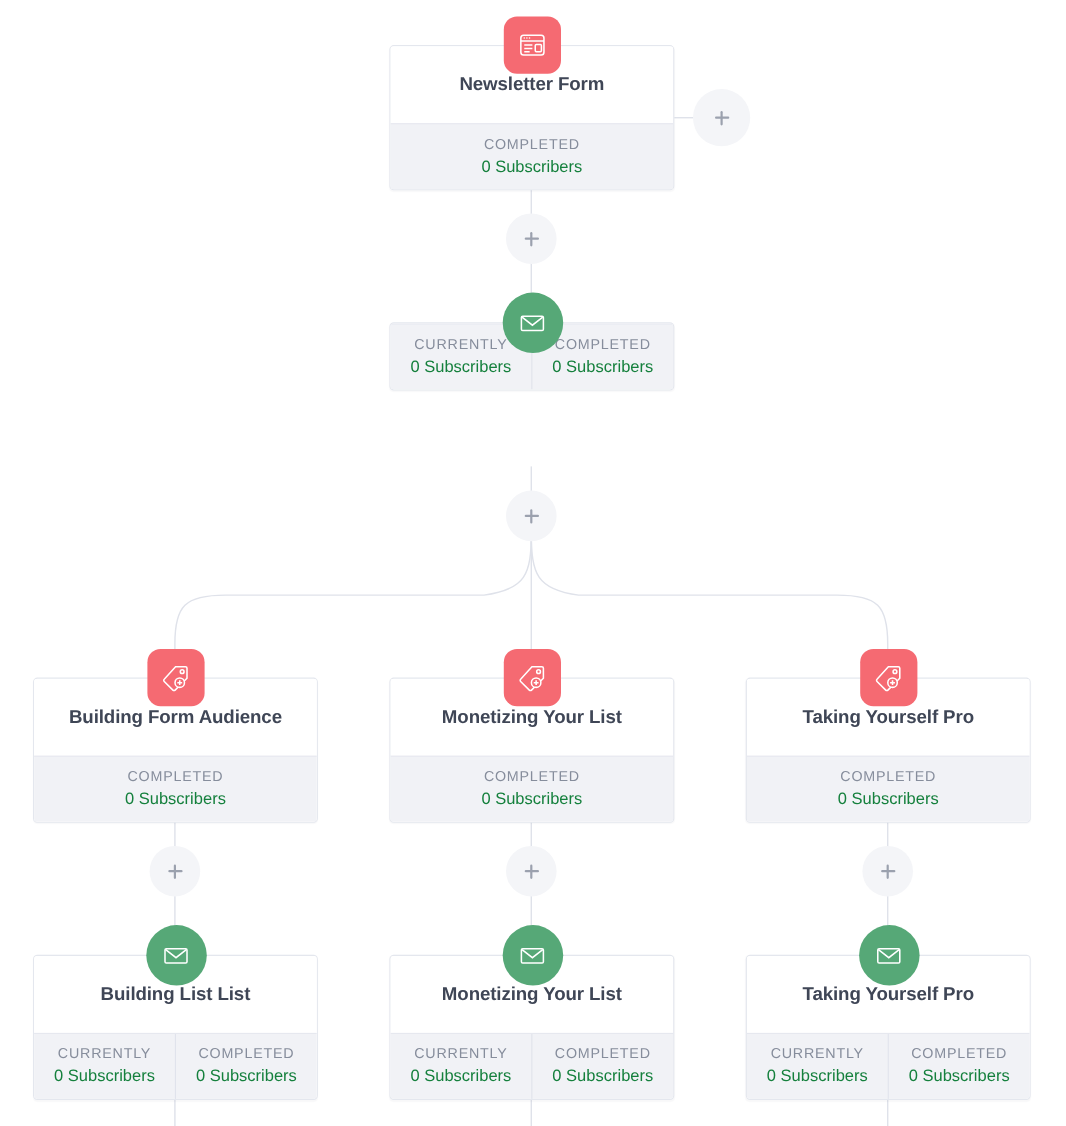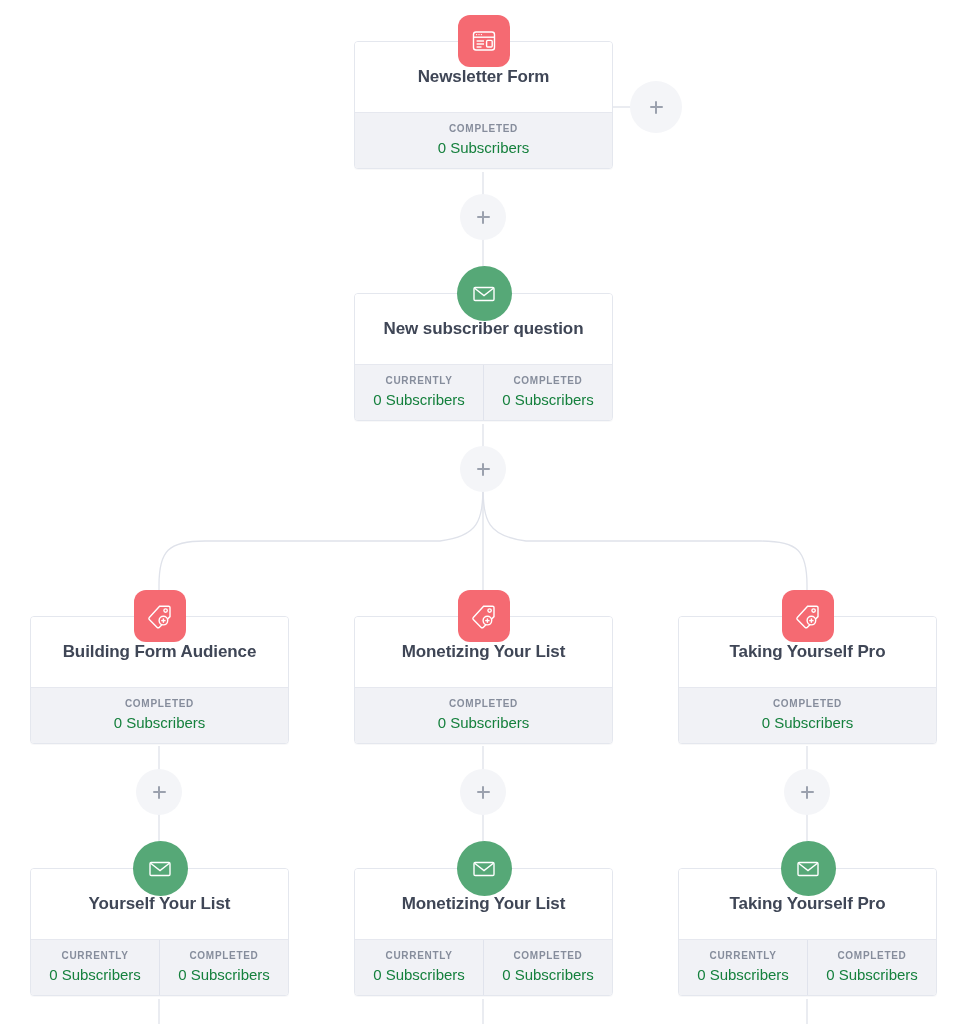--- a/index.html
+++ b/index.html
@@ -73,22 +73,22 @@
   .stat {
     flex: 1 1 0;
     text-align: center;
     padding: 10px 2px 12px 2px;
     box-sizing: border-box;
   }
   .stat + .stat {
     border-left: 1px solid #e0e3ec;
   }
   .stat-label {
-    font-size: 10px;
-    font-weight: 700;
+    font-size: 13px;
+    font-weight: 400;
     letter-spacing: 0.7px;
     color: #868d9c;
     text-transform: uppercase;
     display: block;
     margin-bottom: 5px;
   }
   .stat-value {
     font-size: 15px;
     color: #15803d;
     display: block;
@@ -234,23 +234,20 @@
   </div>
 
   <div class="node" style="left:354px; top:293px; width:259px;">
     <div class="badge circle" style="background:#56a877; left:50%; top:-27px; margin-left:-27px;">
       <svg width="26" height="26" viewBox="0 0 26 26" fill="none" stroke="#ffffff" stroke-width="1.4">
         <rect x="3" y="6.5" width="20" height="13" rx="1.2"></rect>
         <path d="M3.6 7.3 L13 14.6 L22.4 7.3"></path>
       </svg>
     </div>
     <div class="card">
-      <div class="card-head" style="height:70px;">
-        <span class="card-title">New subscriber question</span>
-      </div>
       <div class="card-foot">
         <div class="stat">
           <span class="stat-label">CURRENTLY</span>
           <span class="stat-value">0 Subscribers</span>
         </div>
         <div class="stat">
           <span class="stat-label">COMPLETED</span>
           <span class="stat-value">0 Subscribers</span>
         </div>
       </div>
@@ -346,21 +343,21 @@
 
   <div class="node" style="left:30px; top:868px; width:259px;">
     <div class="badge circle" style="background:#56a877; left:50%; top:-27px; margin-left:-27px;">
       <svg width="26" height="26" viewBox="0 0 26 26" fill="none" stroke="#ffffff" stroke-width="1.4">
         <rect x="3" y="6.5" width="20" height="13" rx="1.2"></rect>
         <path d="M3.6 7.3 L13 14.6 L22.4 7.3"></path>
       </svg>
     </div>
     <div class="card">
       <div class="card-head" style="height:70px;">
-        <span class="card-title">Yourself Your List</span>
+        <span class="card-title">Building List List</span>
       </div>
       <div class="card-foot">
         <div class="stat">
           <span class="stat-label">CURRENTLY</span>
           <span class="stat-value">0 Subscribers</span>
         </div>
         <div class="stat">
           <span class="stat-label">COMPLETED</span>
           <span class="stat-value">0 Subscribers</span>
         </div>

